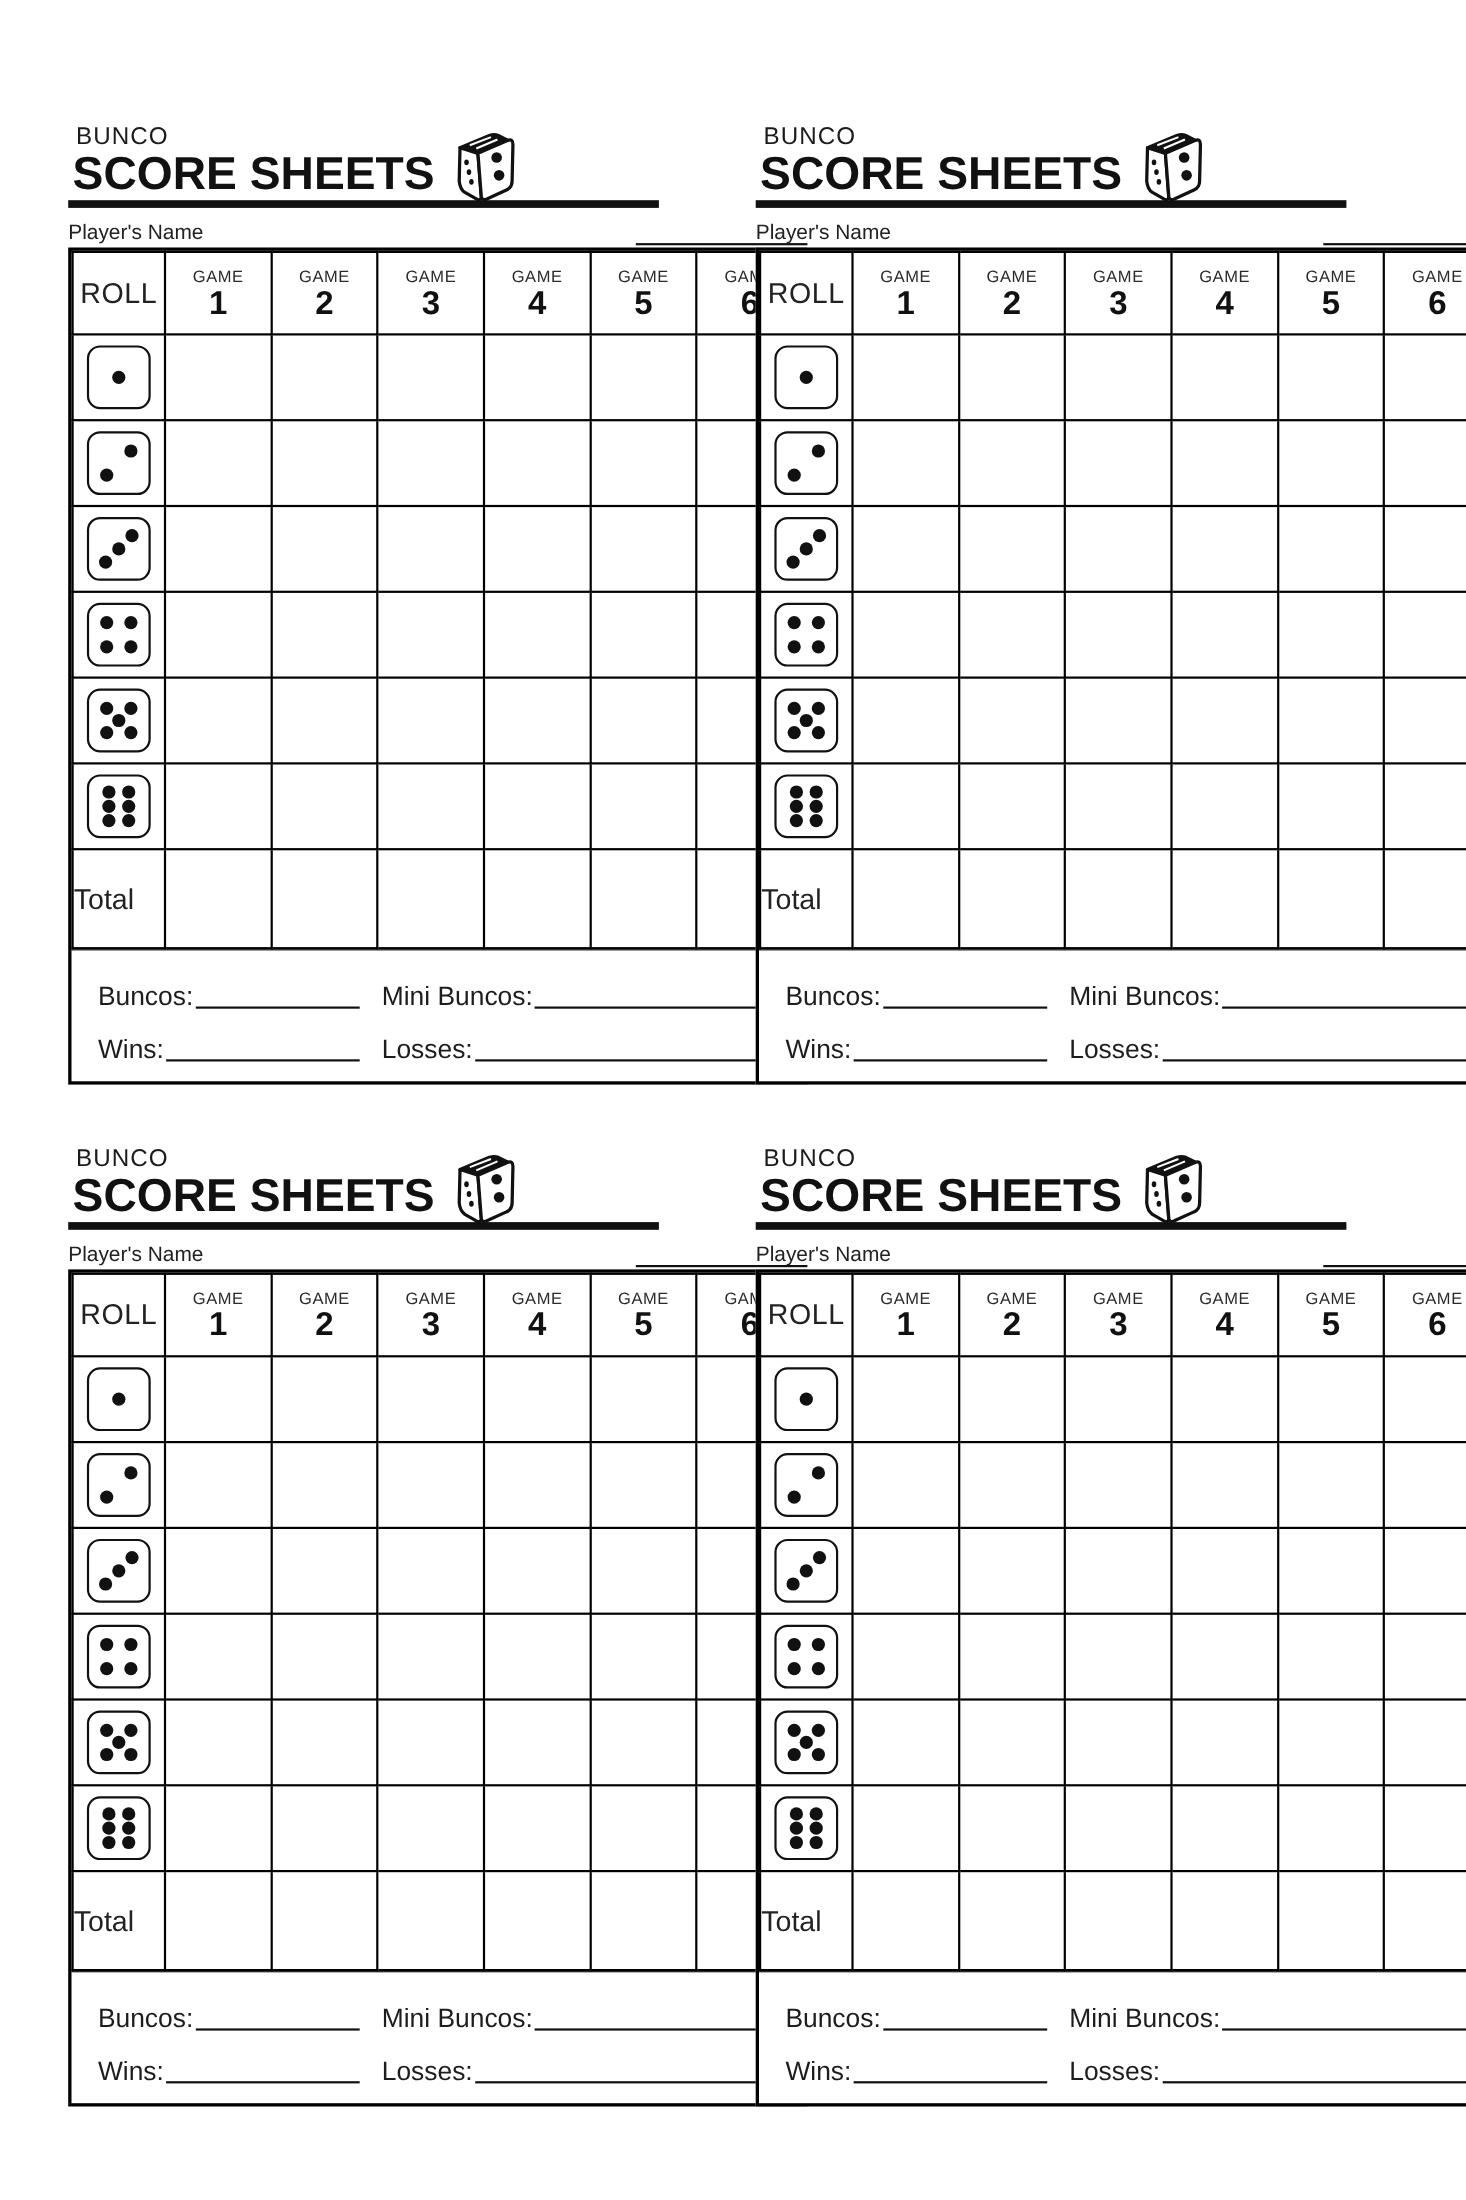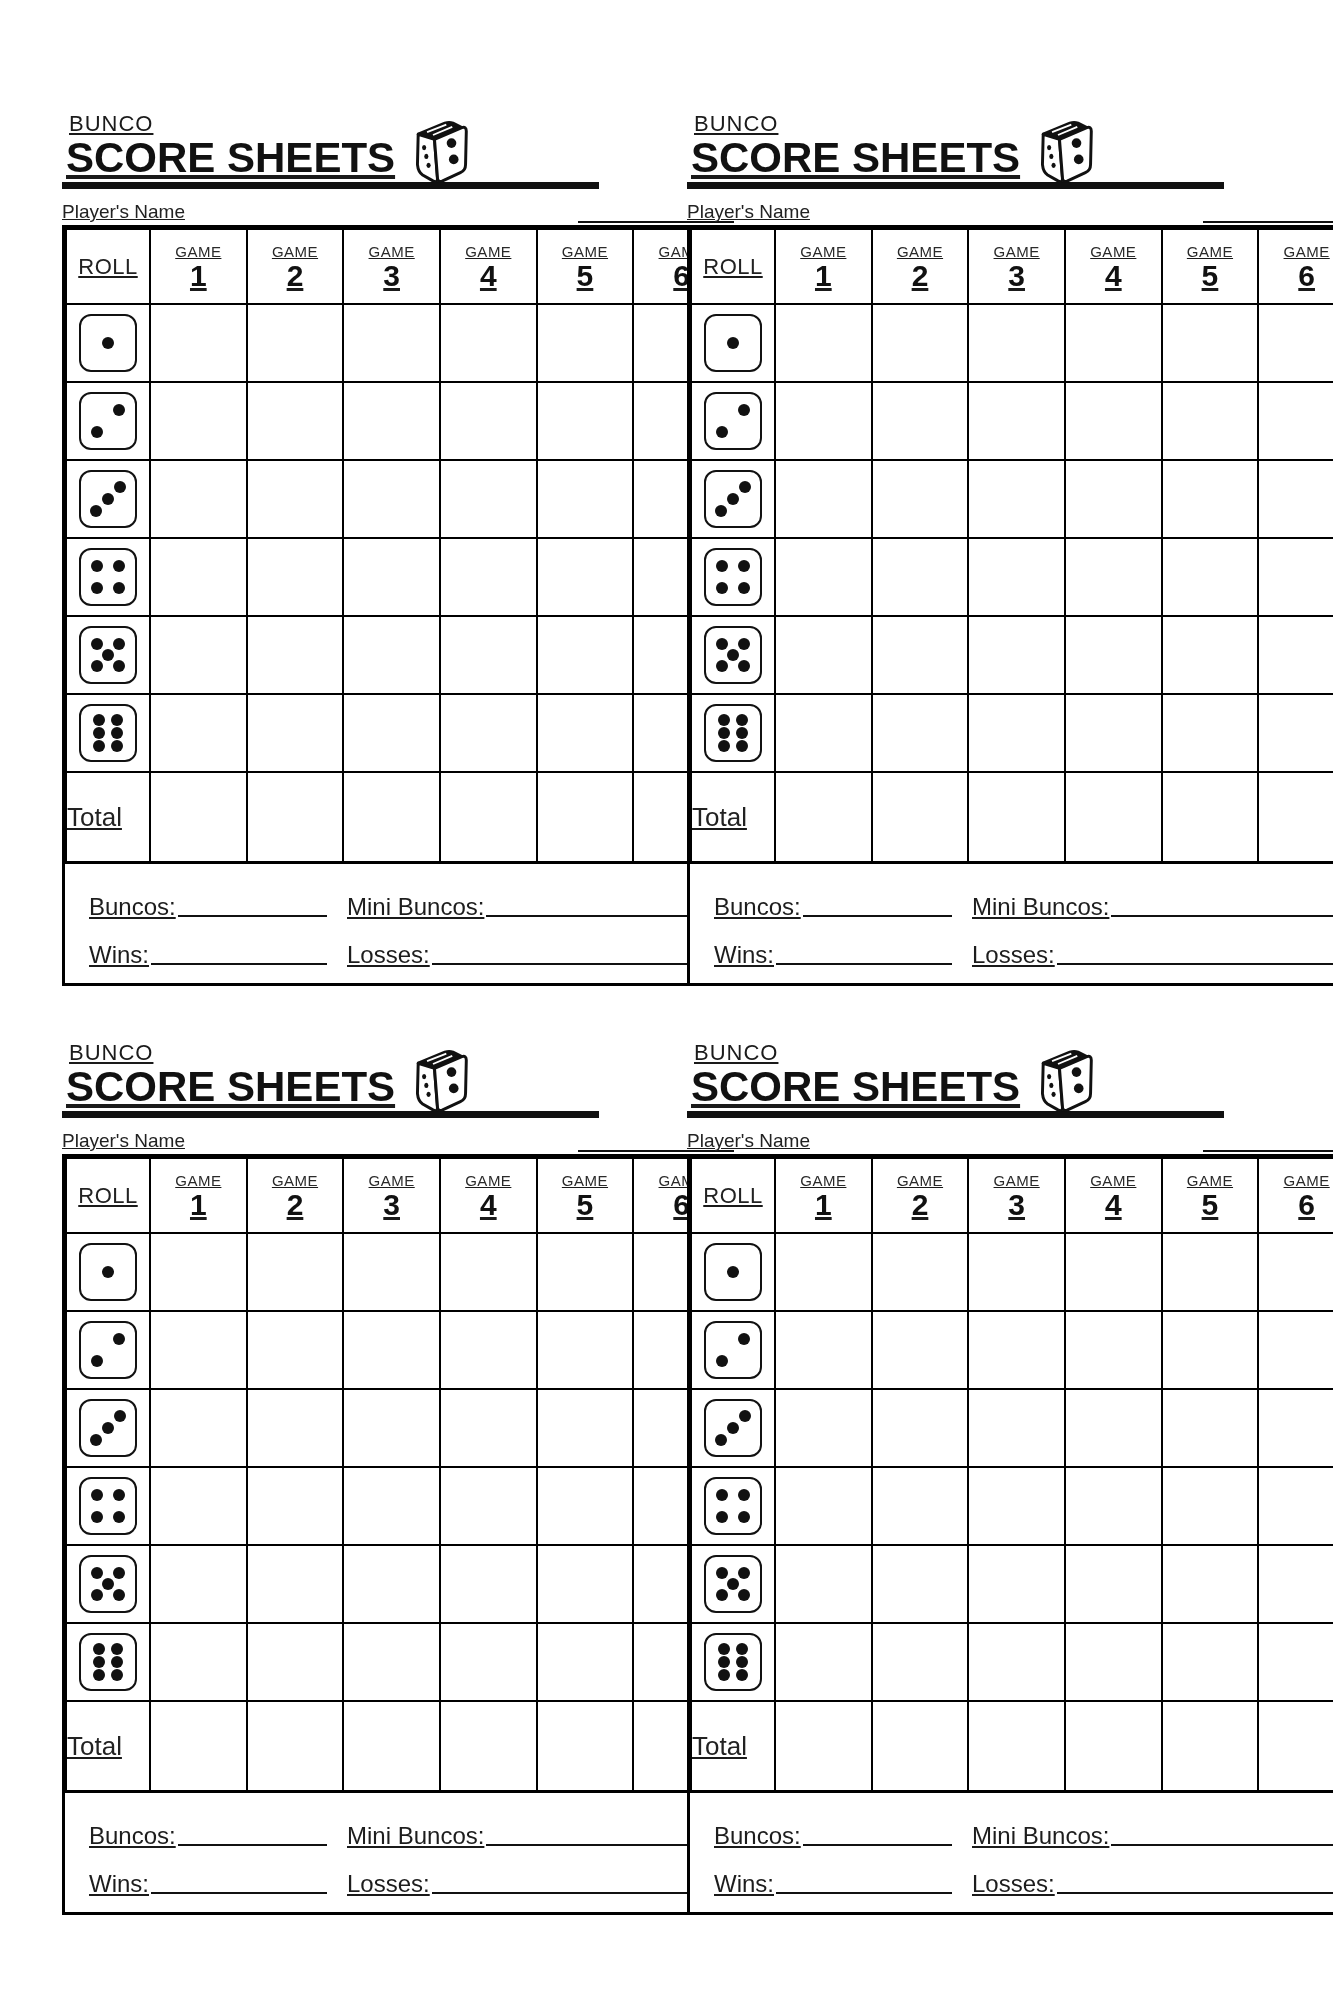--- a/index.html
+++ b/index.html
@@ -12,21 +12,21 @@
   }
   .page {
     width: 1333px; height: 2000px;
     display: grid;
     grid-template-columns: 578px 578px;
     grid-auto-rows: 885px;
     column-gap: 47px;
     row-gap: 44px;
     padding: 95px 68px 0 62px;
   }
-  .sheet { position: relative; width: 672px; text-decoration: underline; }
+  .sheet { position: relative; width: 672px; }
 
   
   .brand {
     margin-top: 16px; margin-left: 7px;
     font-size: 22px; line-height: 26px; font-weight: 400;
     letter-spacing: 1px; color: #1b1b1b;
   }
   .sheet-title {
     margin-left: 4px;
     font-size: 42px; line-height: 42px; font-weight: 800;
@@ -48,21 +48,21 @@
   
   .score-box { margin-top: 2px; border: 3px solid #000; background: #fff; }
   table.score-table { width: 100%; border-collapse: collapse; table-layout: fixed; }
   table.score-table td { border: 2.5px solid #000; padding: 0; }
   col.roll-col { width: 84px; }
   tr.header-row { height: 75px; }
   tr.dice-row { height: 78px; }
   tr.total-row { height: 90px; }
   td.roll-cell {
     text-align: center; vertical-align: middle;
-    font-size: 22px; color: #222; letter-spacing: 0.5px;
+    font-size: 26px; color: #222; letter-spacing: 0.5px;
   }
   td.game-cell { text-align: center; vertical-align: middle; }
   .game-word { font-size: 15px; letter-spacing: 0.5px; color: #2a2a2a; line-height: 17px; margin-top: 2px; }
   .game-num  { font-size: 30px; font-weight: 700; color: #111; line-height: 32px; }
   td.die-cell { vertical-align: middle; }
   td.total-label-cell {
     vertical-align: middle; text-align: left; padding-left: 10px;
     font-size: 26px; color: #222;
   }
 

